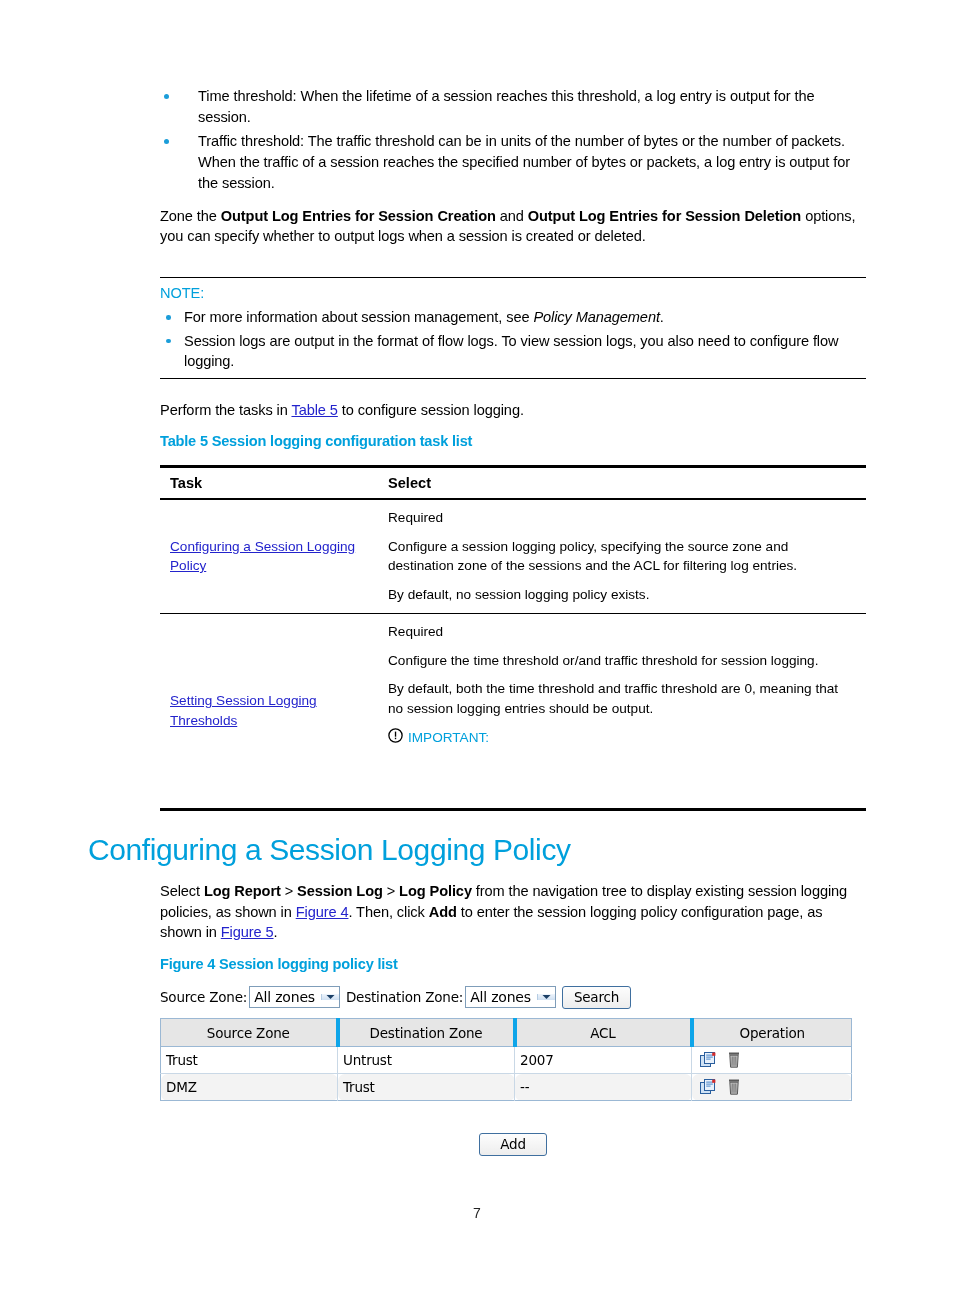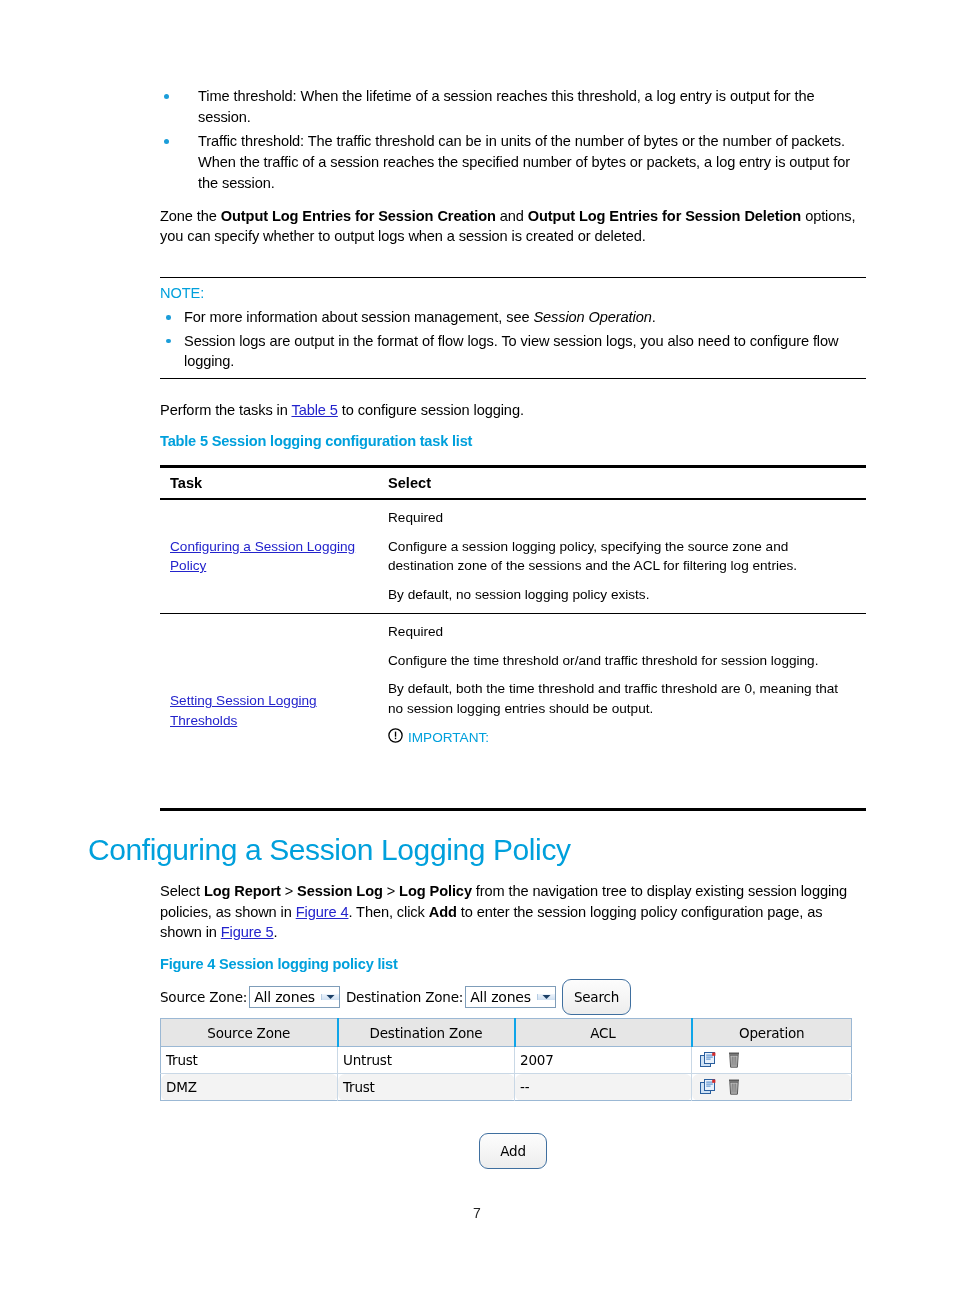--- a/index.html
+++ b/index.html
@@ -218,43 +218,43 @@
     background: linear-gradient(to bottom,#eef4fb 0%,#cfe0f2 100%);
     border-left: 1px solid #b6cde3;
     display: flex;
     align-items: center;
     justify-content: center;
   }
   .select-arrow svg { display:block; }
 
   .btn {
     border: 1px solid #3f6f9f;
-    border-radius: 9px;
+    border-radius: 3px;
     background: linear-gradient(to bottom,#fdfdfd 0%,#ededed 100%);
     font-size: 13.5px;
     color: #000;
     padding: 2px 11px 3px 11px;
-    height: 36px;
+    height: 23px;
     box-sizing: border-box;
     line-height: 16px;
     cursor: pointer;
     font-family: "DejaVu Sans", sans-serif;
     letter-spacing: -0.2px;
   }
 
   .ui-table {
     border-collapse: collapse;
     width: 692px;
     margin-top: 8px;
     border: 1px solid #9bb8d4;
     table-layout: fixed;
   }
   .ui-table th {
     background: #e6e6e6;
-    border-right: 2px solid #0ea5e9;
+    border-right: 4px solid #0ea5e9;
     border-bottom: 1px solid #9bb8d4;
     font-weight: normal;
     font-size: 13.5px;
     text-align: center;
     height: 25px;
     color: #000;
     letter-spacing: -0.2px;
   }
   .ui-table th:last-child { border-right: none; }
   .ui-table td {
@@ -315,21 +315,21 @@
       </li>
     </ul>
     <p class="para"><span>Zone the </span><b>Output Log Entries for Session Creation</b><span> and </span><b>Output Log Entries for Session Deletion</b><span> options, you can specify whether to output logs when a session is created or deleted.</span></p>
   </div>
 
   <div class="note-box">
     <div class="rule-thin"></div>
     <div class="note-label">NOTE:</div>
     <ul class="note-list">
       <li class="bullet-item">
-        <span>For more information about session management, see </span><span class="ital">Session Operation</span><span>.</span>
+        <span>For more information about session management, see </span><span class="ital">Policy Management</span><span>.</span>
       </li>
       <li class="bullet-item">
         <span>Session logs are output in the format of flow logs. To view session logs, you also need to configure flow logging.</span>
       </li>
     </ul>
     <div class="rule-thin"></div>
   </div>
 
   <div style="position:absolute;left:160px;top:400px;width:706px;">
     <p class="para" style="margin:0;"><span>Perform the tasks in </span><a class="doclink" href="#">Table 5</a><span> to configure session logging.</span></p>

